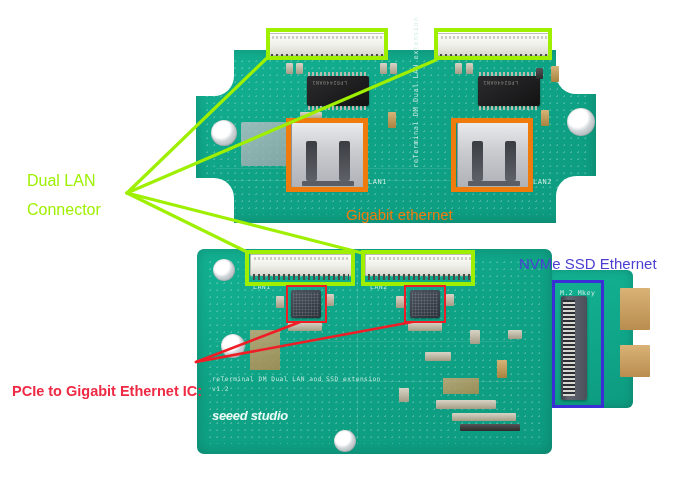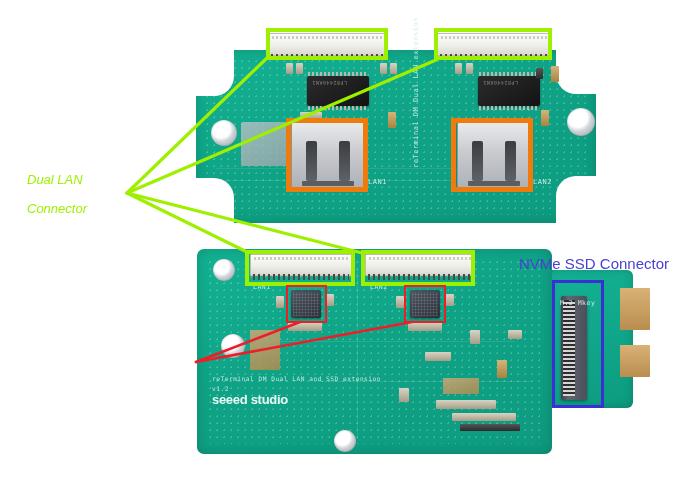--- a/index.html
+++ b/index.html
@@ -30,22 +30,22 @@
       background:linear-gradient(160deg,#13b293,#0d9b80);border-radius:0 6px 6px 0;
       box-shadow:inset 0 0 10px rgba(0,0,0,.18);}
   .gf{position:absolute;background:linear-gradient(180deg,#d9b277,#b98d4e);
       border-radius:1px;}
 
   
   .silk{position:absolute;color:#cfeee6;font-family:"DejaVu Sans Mono",monospace;
         letter-spacing:.5px;white-space:nowrap;opacity:.92;}
   .silk.vert{transform-origin:0 0;transform:rotate(-90deg);}
   .silk.flip{transform:rotate(180deg);}
-  .seeed{position:absolute;color:#eafaf5;font-weight:bold;
-         letter-spacing:-.3px;white-space:nowrap;}
+  .seeed{position:absolute;color:#eafaf5;font-weight:bold;font-style:italic;
+         letter-spacing:-.3px;white-space:nowrap;margin-top:16px;}
 
   
   .fpc{position:absolute;background:linear-gradient(180deg,#fdfdfb 0%,#efefe9 55%,#d8d8d0 100%);
        border:1px solid #bdbdb4;border-radius:1px;}
   .fpc .teeth{position:absolute;left:2px;right:2px;bottom:-5px;height:6px;
        background:repeating-linear-gradient(90deg,#4a4a46 0 2px,transparent 2px 5px);}
   .fpc .lip{position:absolute;left:3px;right:3px;top:2px;height:3px;
        background:repeating-linear-gradient(90deg,#cdcdc6 0 2px,#f6f6f2 2px 4px);}
 
   .ic{position:absolute;background:linear-gradient(150deg,#2c2c2e,#131314);
@@ -87,21 +87,21 @@
 
   
   .abox{position:absolute;background:transparent;box-sizing:border-box;}
   .abox.green{border:4px solid #9ef000;}
   .abox.orange{border:5px solid #f07b0d;}
   .abox.red{border:2.5px solid #ef1d25;}
   .abox.blue{border:3px solid #3a2fd6;}
 
   
   .lab{position:absolute;white-space:nowrap;font-weight:500;}
-  .lab.green{color:#9ef000;font-size:13px;font-style:italic;}
+  .lab.green{color:#9ef000;font-size:16px;}
   .lab.orange{color:#f07b0d;font-size:15px;}
   .lab.blue{color:#4b3fd2;font-size:15px;}
   .lab.red{color:#ef2a44;font-size:14.5px;font-weight:bold;}
 
   svg.lines{position:absolute;left:0;top:0;width:700px;height:483px;
       pointer-events:none;overflow:visible;}
 </style>
 </head>
 <body>
 
@@ -214,21 +214,21 @@
   <div class="smd" style="left:470px;top:330px;width:10px;height:14px;"></div>
   <div class="smd" style="left:399px;top:388px;width:10px;height:14px;"></div>
 
   <div class="silk" style="left:212px;top:375px;font-size:6.2px;">reTerminal DM Dual LAN and SSD extension</div>
   <div class="silk" style="left:212px;top:385px;font-size:6.2px;">v1.2</div>
   <div class="seeed" style="left:212px;top:392px;font-size:13px;">seeed studio</div>
 
   <div class="m2conn" style="left:561px;top:296px;width:26px;height:104px;">
     <div class="combs"></div>
   </div>
-  <div class="silk" style="left:560px;top:299px;font-size:6.5px;color:#dcf4ed;">M.2 Mkey</div>
+  <div class="silk" style="left:560px;top:289px;font-size:6.5px;color:#dcf4ed;">M.2 Mkey</div>
 
   <div class="abox green" style="left:266px;top:28px;width:122px;height:32px;"></div>
   <div class="abox green" style="left:434px;top:28px;width:118px;height:32px;"></div>
   <div class="abox orange" style="left:286px;top:118px;width:82px;height:74px;"></div>
   <div class="abox orange" style="left:451px;top:118px;width:82px;height:74px;"></div>
   <div class="abox green" style="left:245px;top:250px;width:110px;height:36px;"></div>
   <div class="abox green" style="left:361px;top:250px;width:114px;height:36px;"></div>
   <div class="abox red" style="left:286px;top:285px;width:41px;height:38px;"></div>
   <div class="abox red" style="left:404px;top:285px;width:42px;height:38px;"></div>
   <div class="abox blue" style="left:552px;top:280px;width:52px;height:128px;"></div>
@@ -241,15 +241,17 @@
       <line x1="127" y1="193" x2="362" y2="253"></line>
     </g>
     <g stroke="#ef1d25" stroke-width="2.6" fill="none" stroke-linecap="round">
       <line x1="196" y1="362" x2="300" y2="322"></line>
       <line x1="196" y1="362" x2="412" y2="322"></line>
     </g>
   </svg>
 
   <div class="lab green" style="left:27px;top:172px;">Dual LAN</div>
   <div class="lab green" style="left:27px;top:201px;">Connector</div>
-  <div class="lab blue" style="left:519px;top:255px;">NVMe SSD Connector</div>
+  <div class="lab orange" style="left:346px;top:206px;">Gigabit ethernet</div>
+  <div class="lab blue" style="left:519px;top:255px;">NVMe SSD Ethernet</div>
+  <div class="lab red" style="left:12px;top:383px;">PCIe to Gigabit Ethernet IC:</div>
 
 </div>
 
 </body></html>

